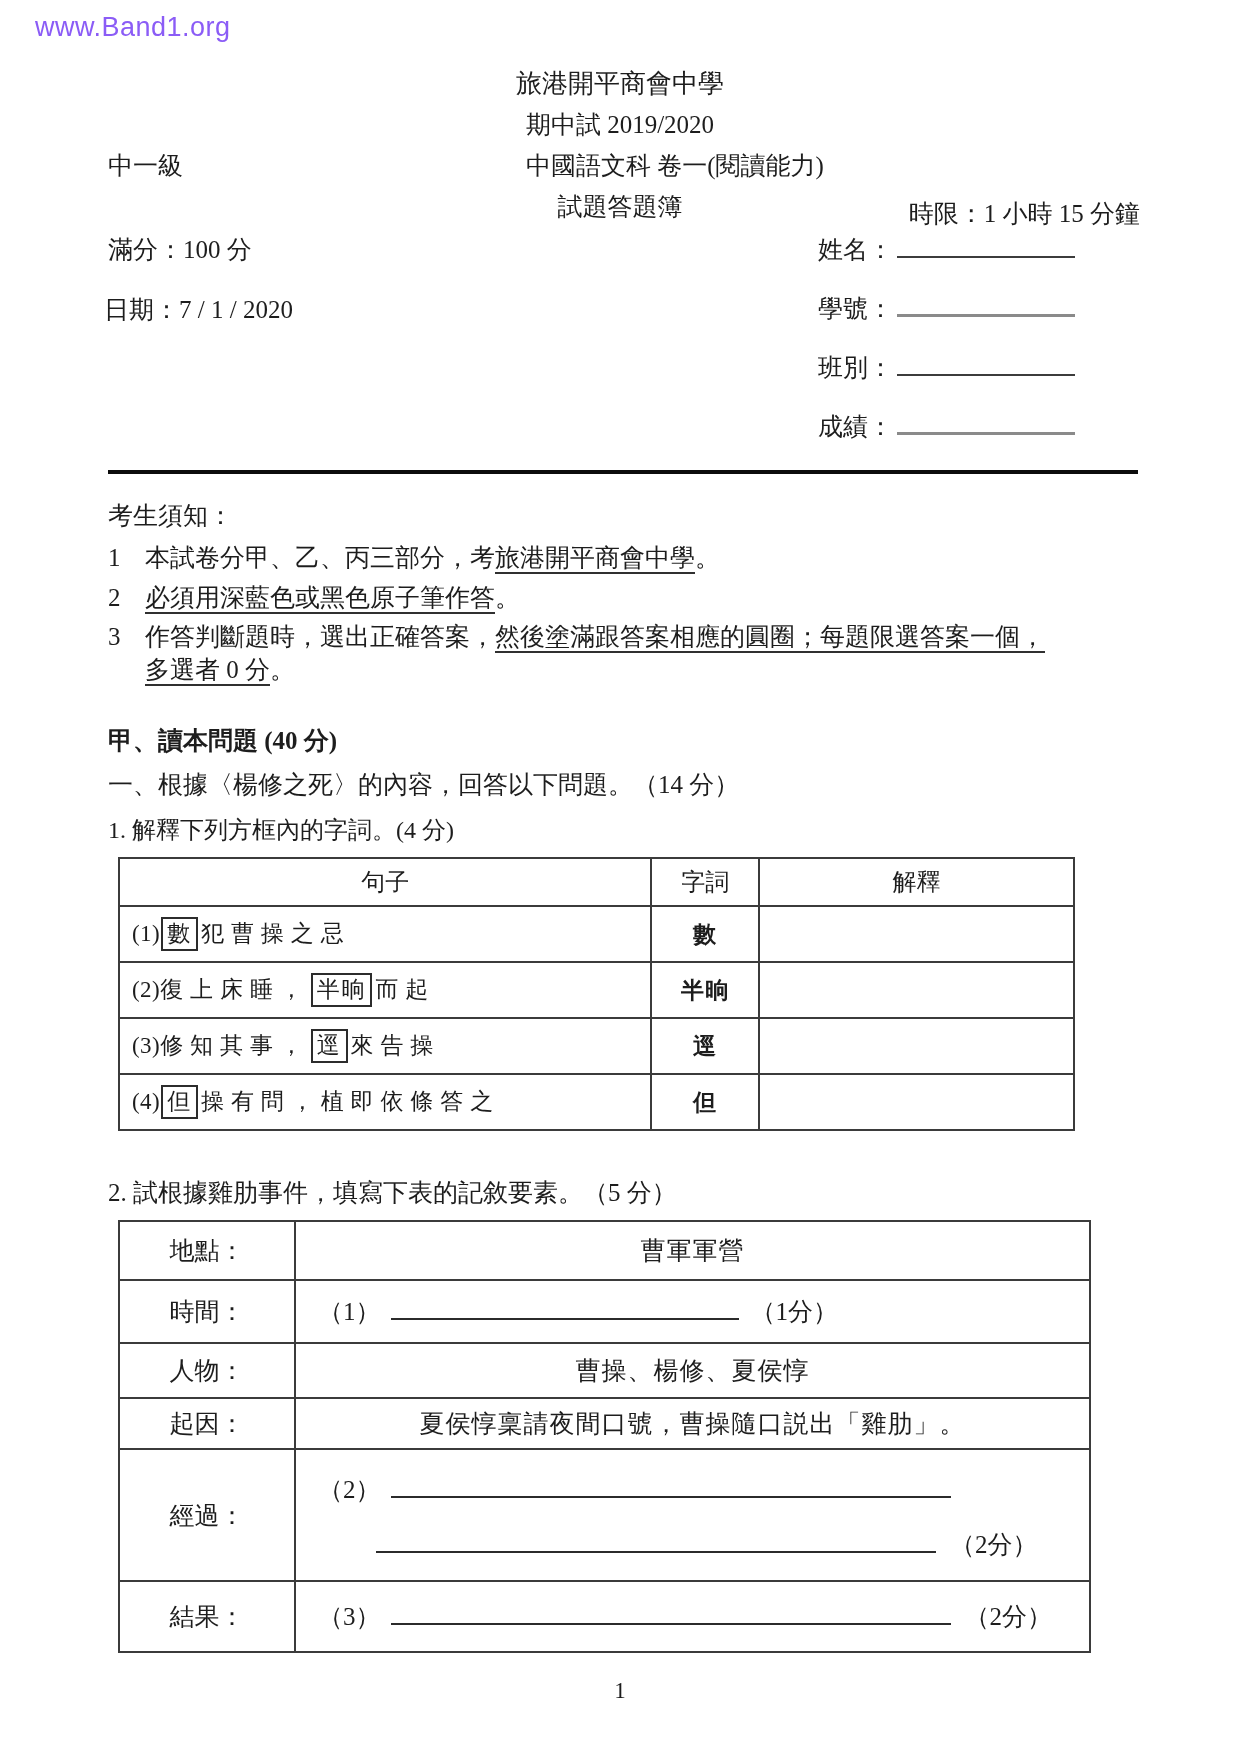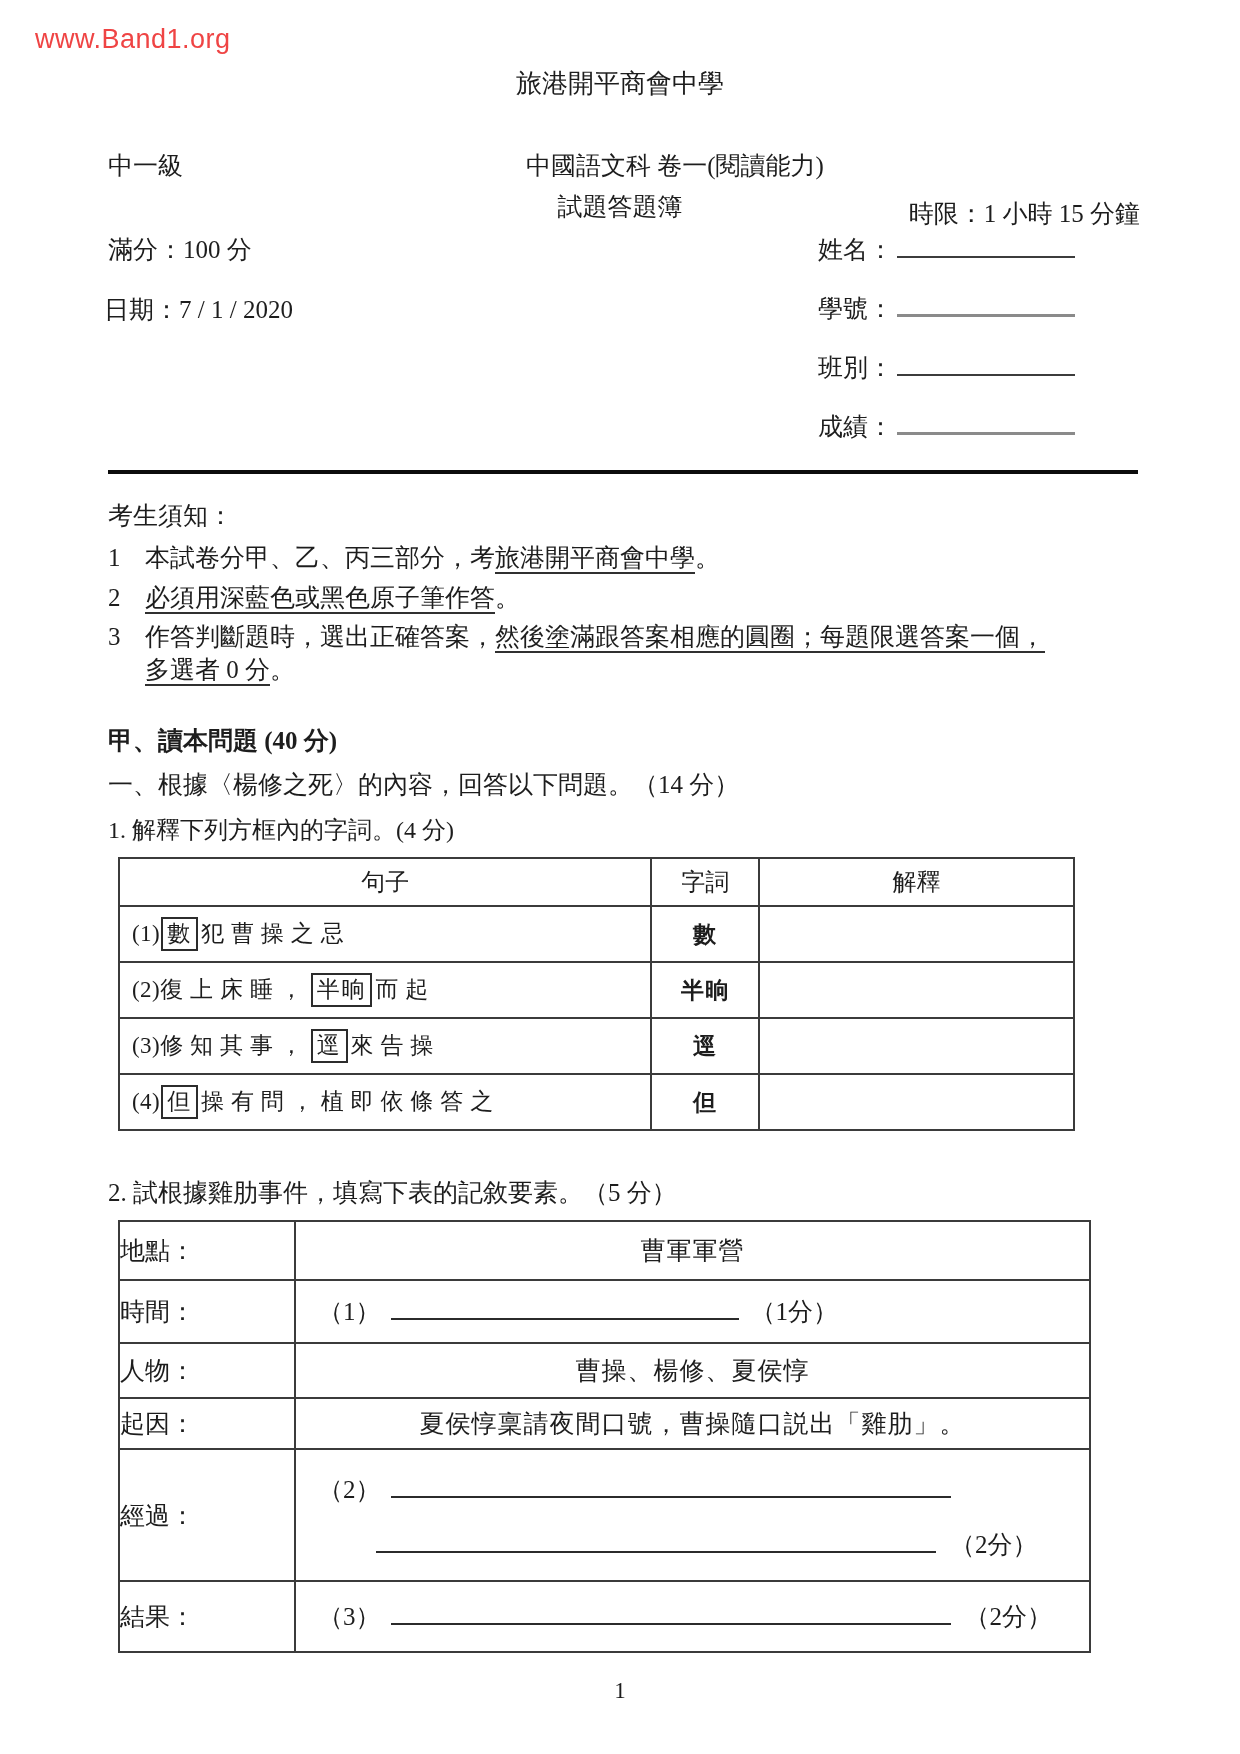--- a/index.html
+++ b/index.html
@@ -3,23 +3,23 @@
 <meta charset="utf-8">
 <style>
   * { margin:0; padding:0; box-sizing:border-box; }
   html,body { background:#e8e8e8; }
   .page {
     position:relative; width:1240px; height:1754px;
     background:#ffffff; color:#1d1d1d; margin:0 auto;
     font-family:"Liberation Serif", serif; overflow:hidden;
   }
   .watermark {
-    position:absolute; left:35px; top:24px;
+    position:absolute; left:35px; top:12px;
     font-family:"Liberation Sans", sans-serif;
-    font-size:27px; color:#ef4444; letter-spacing:0.5px;
+    font-size:27px; color:#8b5cf6; letter-spacing:0.5px;
   }
   .hline { position:absolute; left:0; width:100%; text-align:center;
            font-size:25px; line-height:40px; white-space:nowrap; }
   .hl-school  { top:64px; font-size:26px; }
   .hl-exam    { top:105px; }
   .hl-mid     { top:146px; }
   .hl-booklet { top:187px; }
   .hl-mid .grade { position:absolute; left:108px; }
   .hl-mid .subject { position:relative; left:55px; }
   .hl-mid .limit { position:absolute; right:100px;margin-top:48px; }
@@ -55,21 +55,21 @@
   .t1 td { vertical-align:middle; }
   .t1 .thead td { height:48px; text-align:center; font-size:24px; }
   .t1 .drow td { height:56px; }
   .t1 .sent { padding-left:12px; letter-spacing:0.30em; white-space:nowrap; }
   .t1 .sent .rnum { letter-spacing:0.02em; }
   .t1 .wordc { text-align:center; font-weight:bold; letter-spacing:0.06em; }
   .boxed { display:inline-block; border:2px solid #2c2c2c; padding:0 4px;
            margin:0 3px 0 1px; line-height:1.3; letter-spacing:0.08em; }
 
   .t2 { position:absolute; left:118px; top:1220px; width:973px; font-size:25px; }
-  .t2 .lab { width:176px; text-align:left; vertical-align:middle; }
+  .t2 .lab { width:176px; text-align:center; vertical-align:middle; }
   .t2 .ctr { text-align:center; vertical-align:middle; letter-spacing:0.04em; }
   .t2 .blk { text-align:left; vertical-align:middle; padding-left:22px; white-space:nowrap; }
   .r-place  td { height:59px; }
   .r-time   td { height:63px; }
   .r-people td { height:55px; }
   .r-cause  td { height:51px; }
   .r-process td { height:132px; }
   .r-result td { height:71px; }
   .bl { display:inline-block; border-bottom:2px solid #2b2b2b; height:20px; vertical-align:baseline; }
   .bl-time { width:348px; margin:0 12px 0 10px; }
@@ -80,20 +80,21 @@
   .pageno { position:absolute; left:0; top:1678px; width:100%; text-align:center; font-size:23px; }
 </style>
 </head>
 <body>
 
 <div class="page">
 
   <div class="watermark">www.Band1.org</div>
 
   <div class="hline hl-school">旅港開平商會中學</div>
+  <div class="hline hl-exam">期中試 2019/2020</div>
   <div class="hline hl-mid">
     <span class="grade">中一級</span>
     <span class="subject">中國語文科 卷一(閱讀能力)</span>
     <span class="limit">時限：1 小時 15 分鐘</span>
   </div>
   <div class="hline hl-booklet">試題答題簿</div>
 
   <div class="abs full-mark">滿分：100 分</div>
   <div class="abs date-line">日期：7 / 1 / 2020</div>
 

